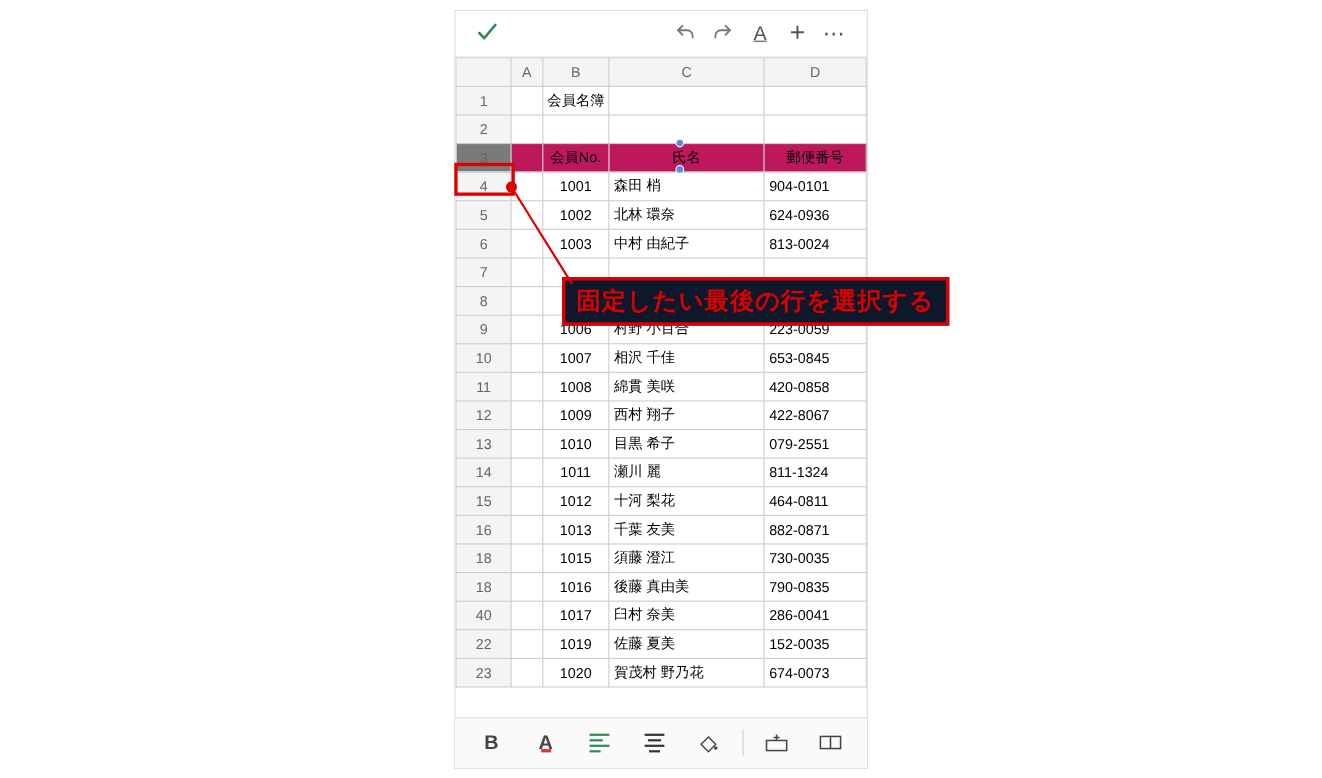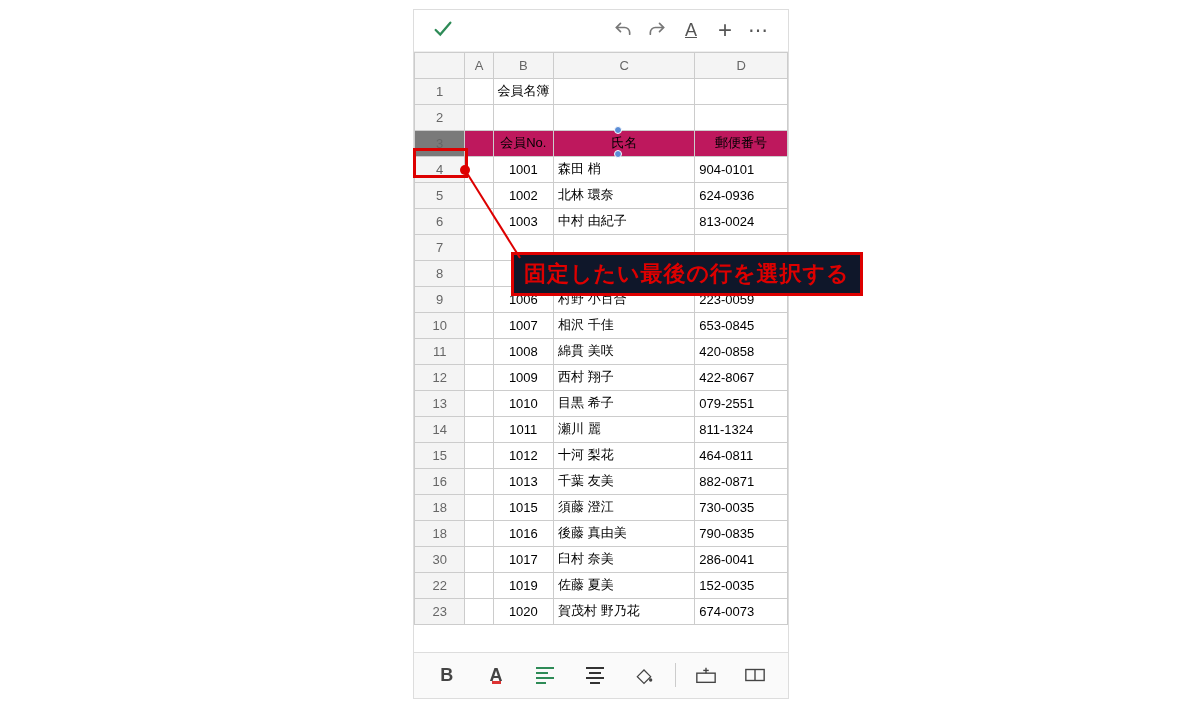--- a/index.html
+++ b/index.html
@@ -269,21 +269,21 @@
             <td>730-0035</td>
           </tr>
           <tr>
             <th>18</th>
             <td></td>
             <td class="num">1016</td>
             <td>後藤 真由美</td>
             <td>790-0835</td>
           </tr>
           <tr>
-            <th>30</th>
+            <th>40</th>
             <td></td>
             <td class="num">1017</td>
             <td>臼村 奈美</td>
             <td>286-0041</td>
           </tr>
           <tr>
             <th>22</th>
             <td></td>
             <td class="num">1019</td>
             <td>佐藤 夏美</td>

